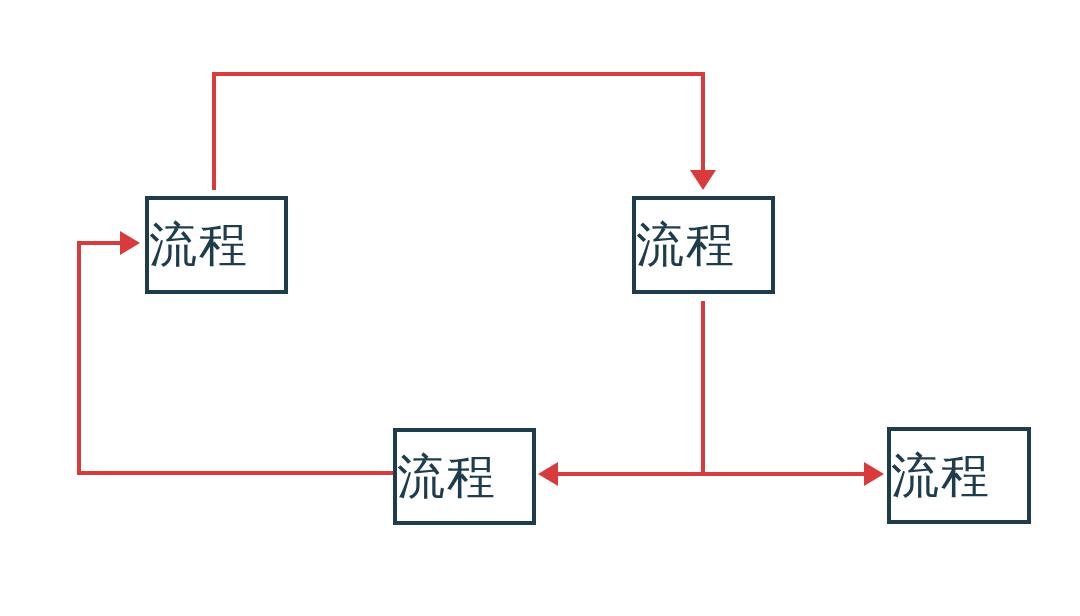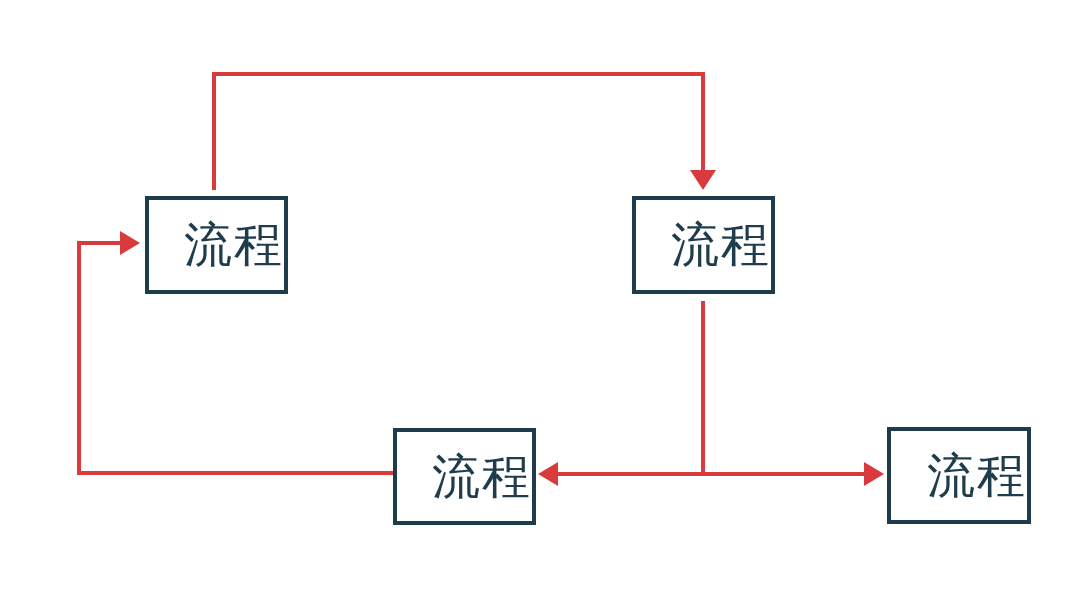--- a/index.html
+++ b/index.html
@@ -24,21 +24,21 @@
     z-index: 1;
   }
   .node {
     position: absolute;
     box-sizing: border-box;
     border: 4px solid var(--color-node_border, #1e3c4c);
     background: var(--color-node_fill, #ffffff);
     color: var(--color-node_text, #1e3c4c);
     display: flex;
     align-items: center;
-    justify-content: flex-end;
+    justify-content: flex-start;
     font-size: 48px;
     line-height: 1;
     letter-spacing: 2px;
     z-index: 2;
   }
   .node-top-left     { left: 145px; top: 196px; width: 143px; height: 98px; }
   .node-top-right    { left: 632px; top: 196px; width: 143px; height: 98px; }
   .node-bottom-middle{ left: 393px; top: 428px; width: 143px; height: 97px; }
   .node-bottom-right { left: 887px; top: 427px; width: 144px; height: 97px; }
 </style>

